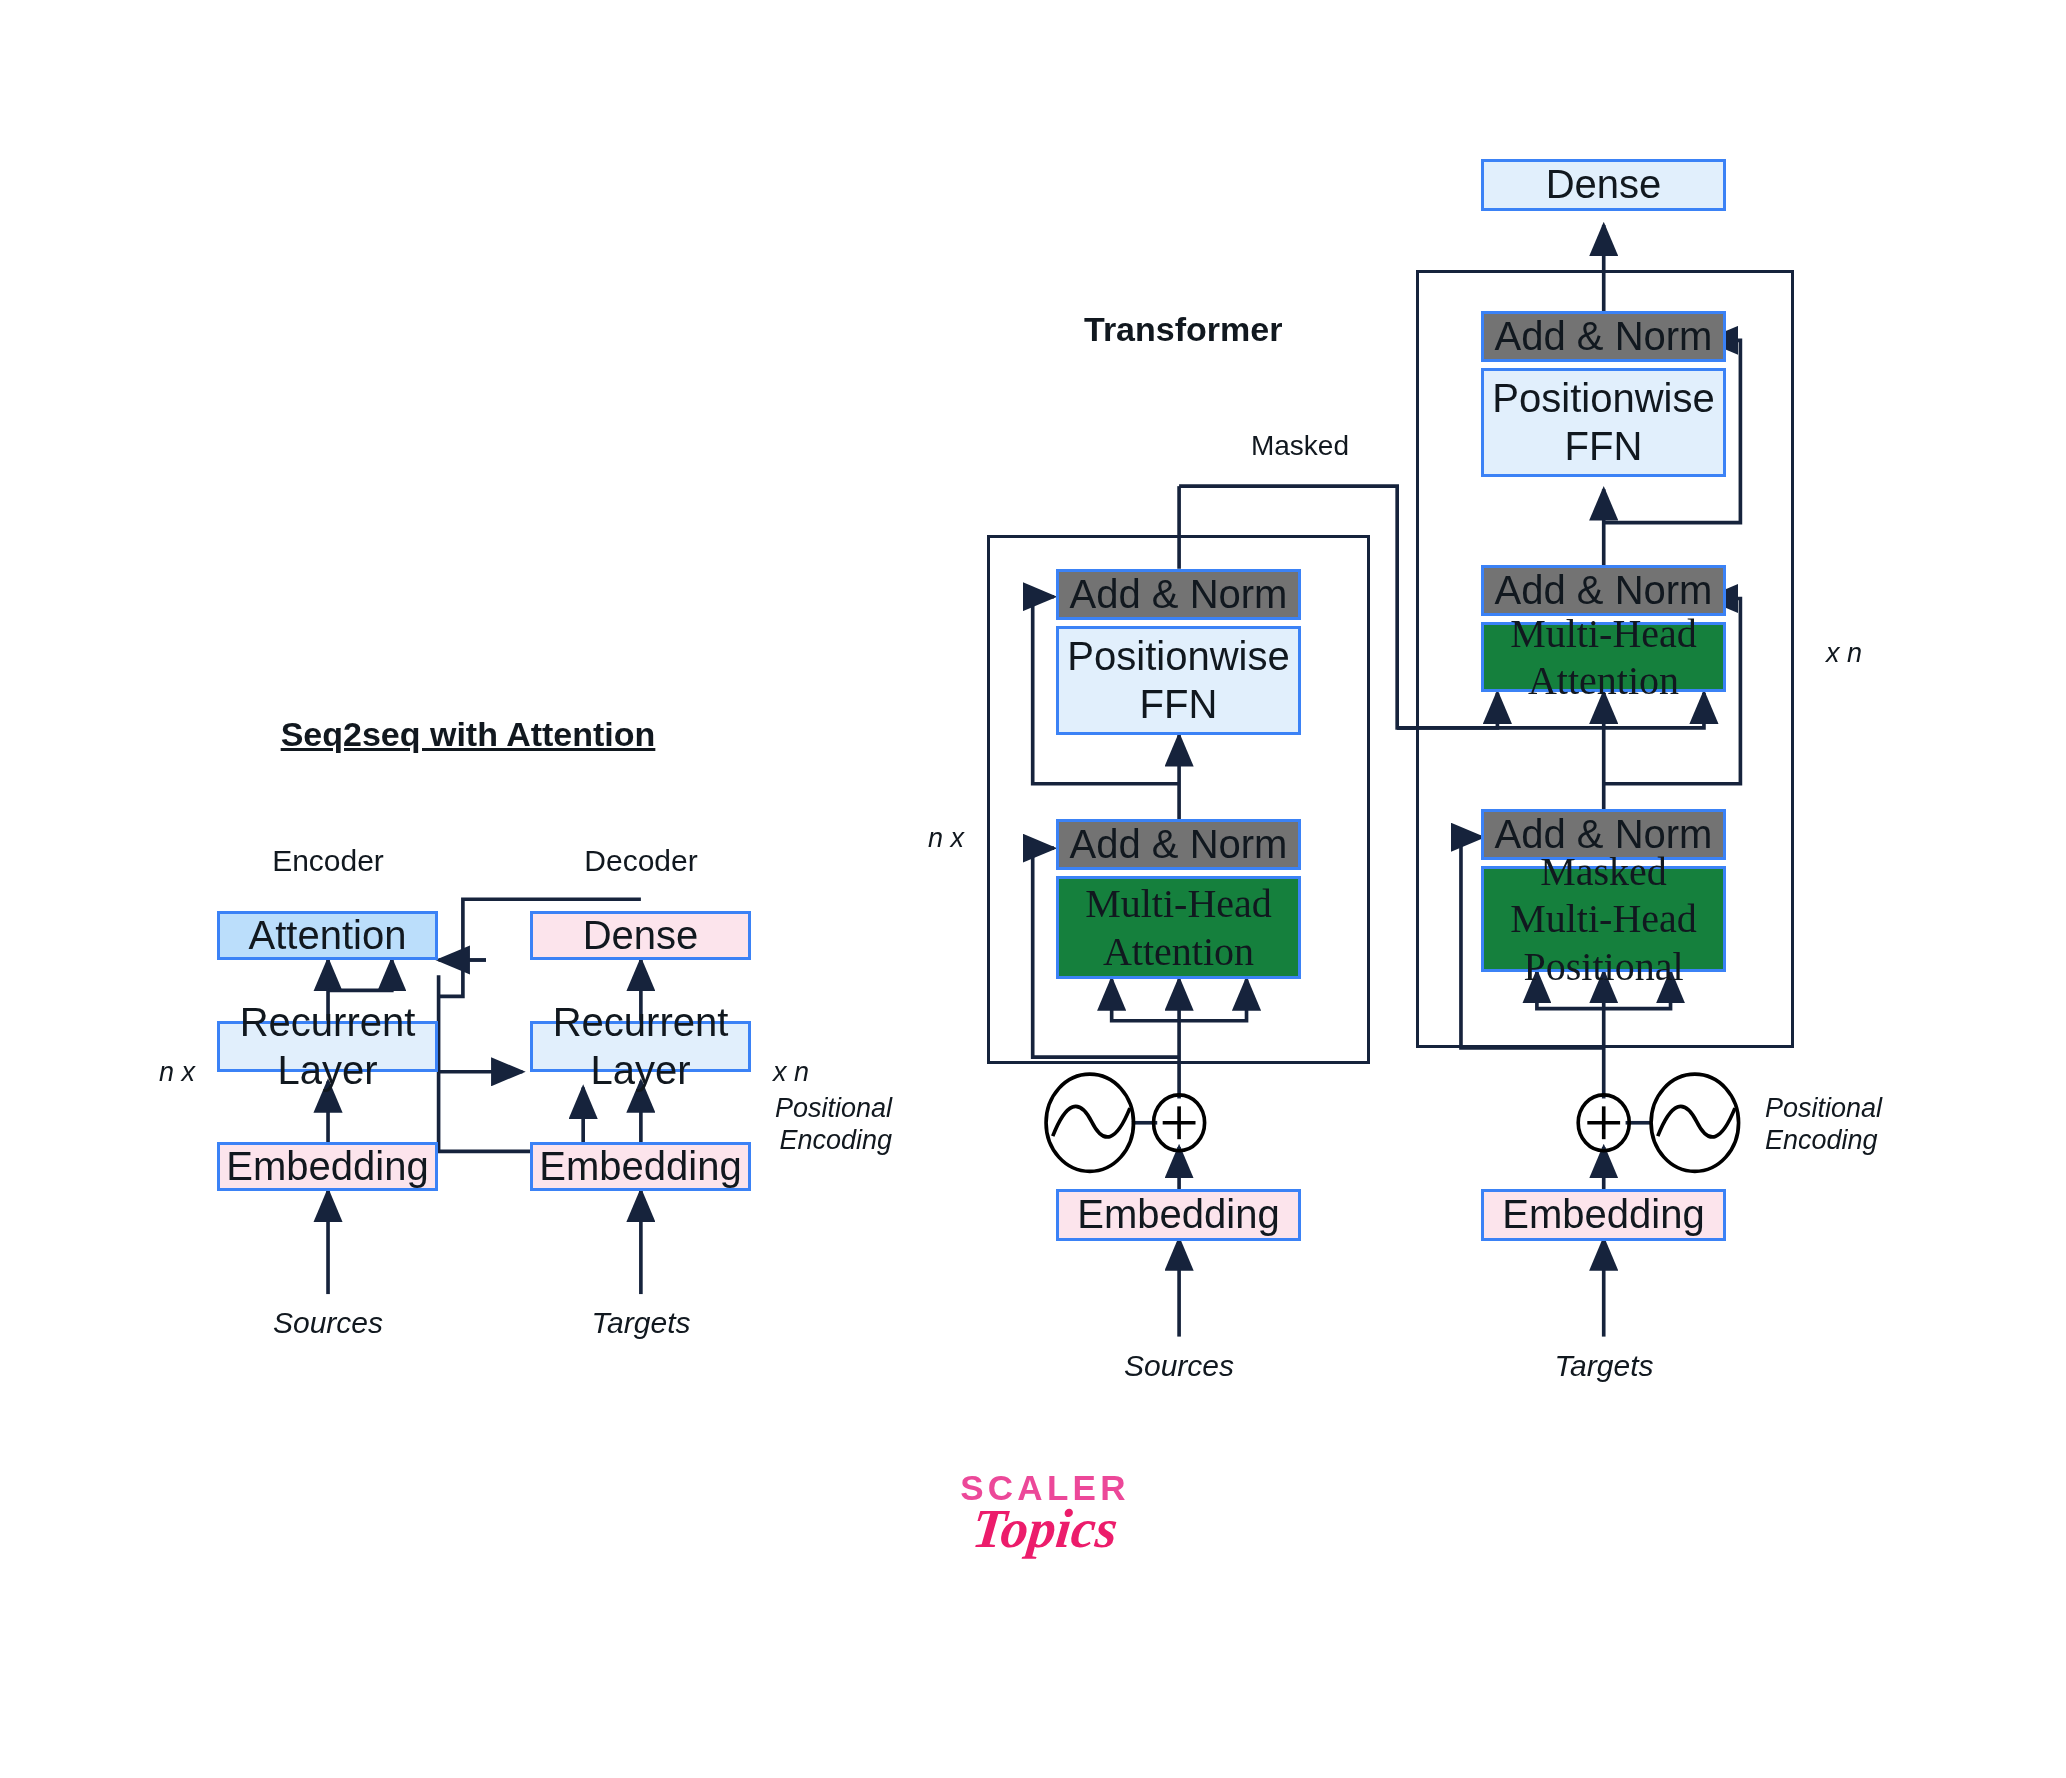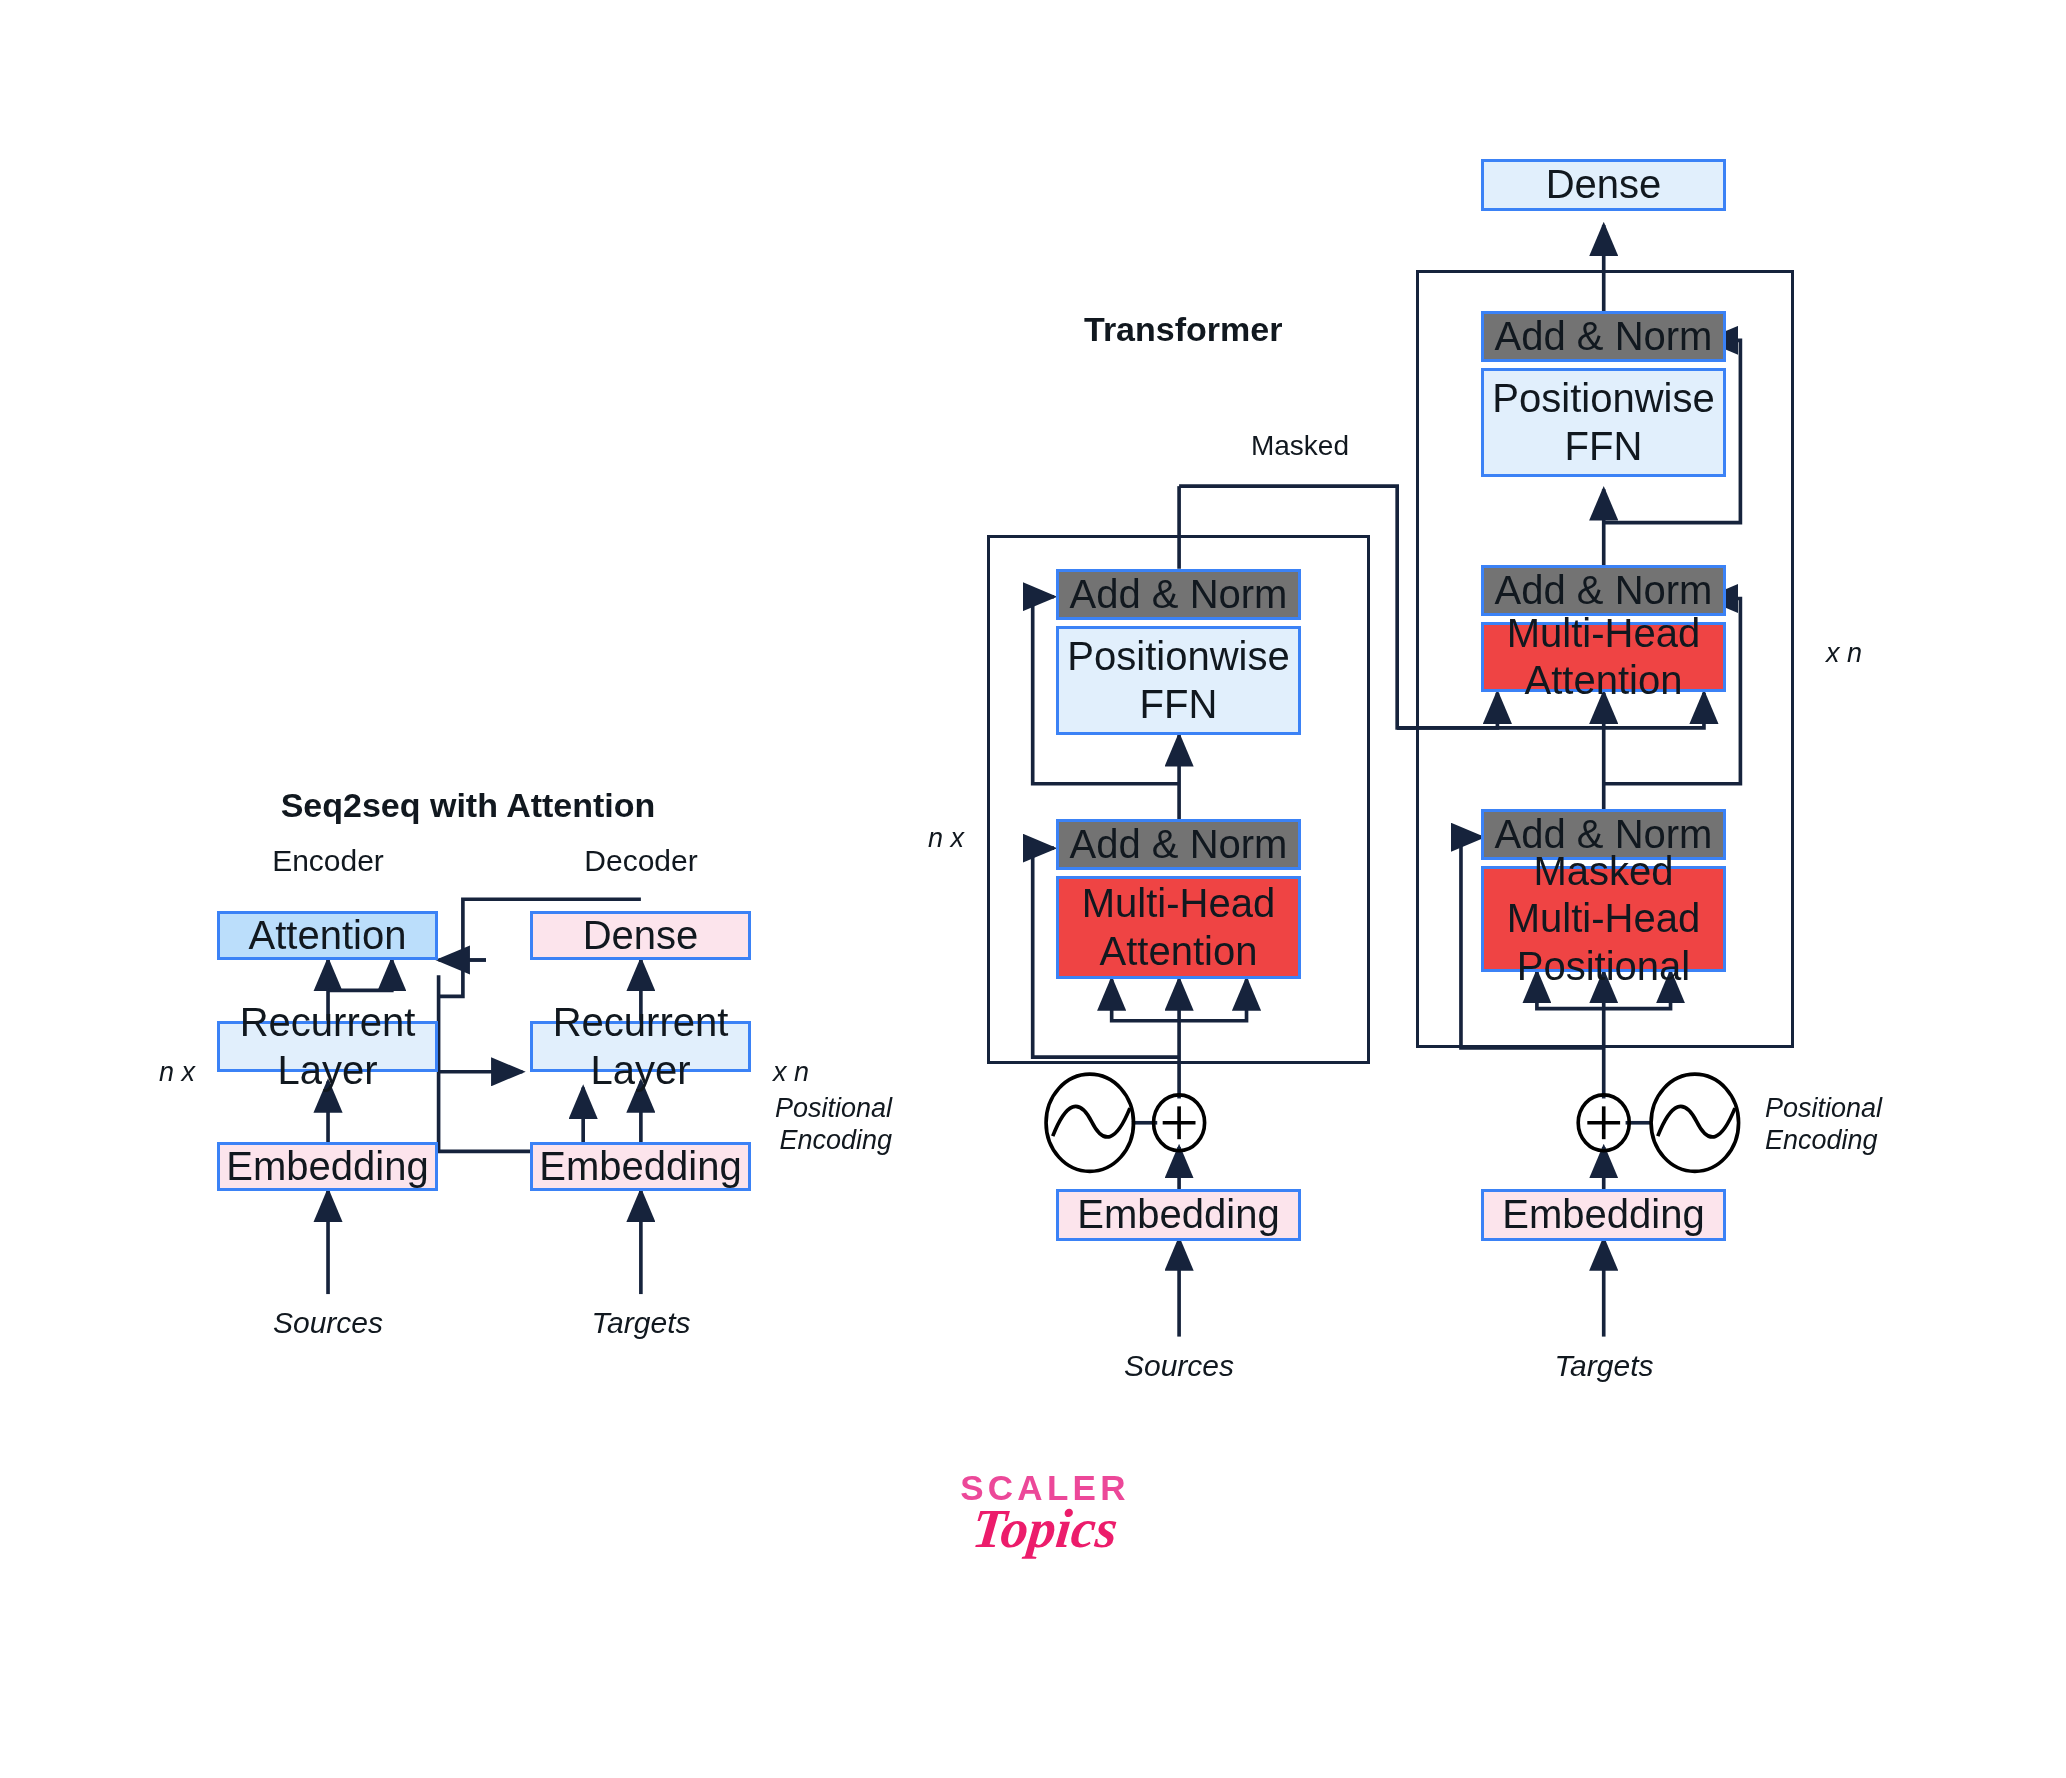--- a/index.html
+++ b/index.html
@@ -6,21 +6,21 @@
   body{font-family:"Liberation Sans", sans-serif;color:#11181f;}
   #canvas{position:relative;width:2066px;height:1779px;background:#fff;overflow:hidden;}
   svg.layer{position:absolute;left:0;top:0;width:2066px;height:1779px;pointer-events:none;}
 
   .box{position:absolute;box-sizing:border-box;border:3px solid #3b82f6;
        display:flex;align-items:center;justify-content:center;text-align:center;
        font-size:40px;line-height:1.18;color:#11181f;white-space:pre-line;}
   .box.blue-dark{background:#bbdefb;}
   .box.blue-light{background:#e1effc;}
   .box.cream{background:#737373;}
-  .box.orange{background:#ef4444;}
+  .box.orange{background:#15803d;font-family:Liberation Serif, serif;}
   .box.pink{background:#fce4ec;}
 
   .outer{position:absolute;box-sizing:border-box;border:3px solid #16233c;background:transparent;}
 
   .lbl{position:absolute;font-size:30px;color:#11181f;white-space:nowrap;}
   .lbl.it{font-style:italic;}
   .lbl.bold{font-weight:bold;font-size:34px;}
   .lbl.center{transform:translateX(-50%);}
 
   
@@ -125,21 +125,21 @@
 
       <ellipse cx="2640" cy="1848" rx="42" ry="46"></ellipse>
       <line x1="2613" y1="1848" x2="2667" y2="1848"></line>
       <line x1="2640" y1="1821" x2="2640" y2="1875"></line>
 
       <ellipse cx="2790" cy="1848" rx="72" ry="80"></ellipse>
       <path d="M2729 1870 Q2762 1786 2793 1846 Q2823 1906 2856 1824"></path>
     </g>
   </svg>
 
-  <div class="lbl bold center" style="left:468px;top:786px;">Seq2seq with Attention</div>
+  <div class="lbl bold center" style="left:468px;top:715px;text-decoration:underline;">Seq2seq with Attention</div>
 
   <div class="lbl center" style="left:328px;top:844px;">Encoder</div>
   <div class="lbl center" style="left:641px;top:844px;">Decoder</div>
 
   <div class="box blue-dark" style="left:217px;top:911px;width:221px;height:49px;">Attention</div>
   <div class="box blue-light" style="left:217px;top:1021px;width:221px;height:51px;">Recurrent Layer</div>
   <div class="box pink" style="left:217px;top:1142px;width:221px;height:49px;">Embedding</div>
   <div class="lbl it center" style="left:328px;top:1306px;">Sources</div>
 
   <div class="box pink" style="left:530px;top:911px;width:221px;height:49px;">Dense</div>

